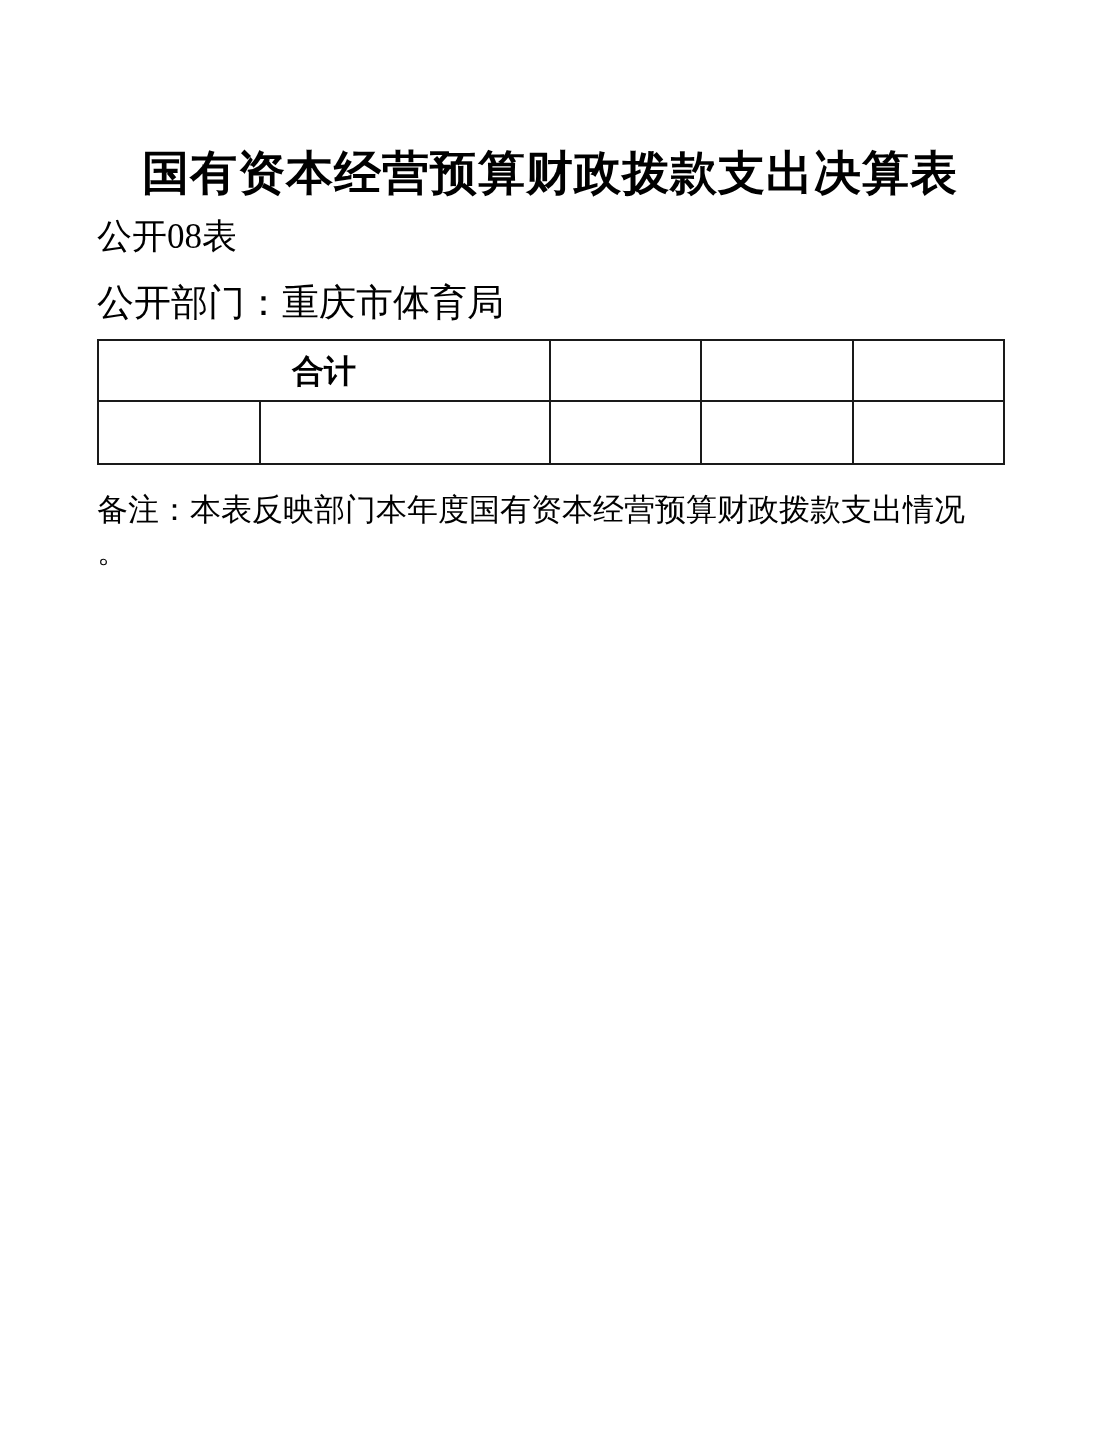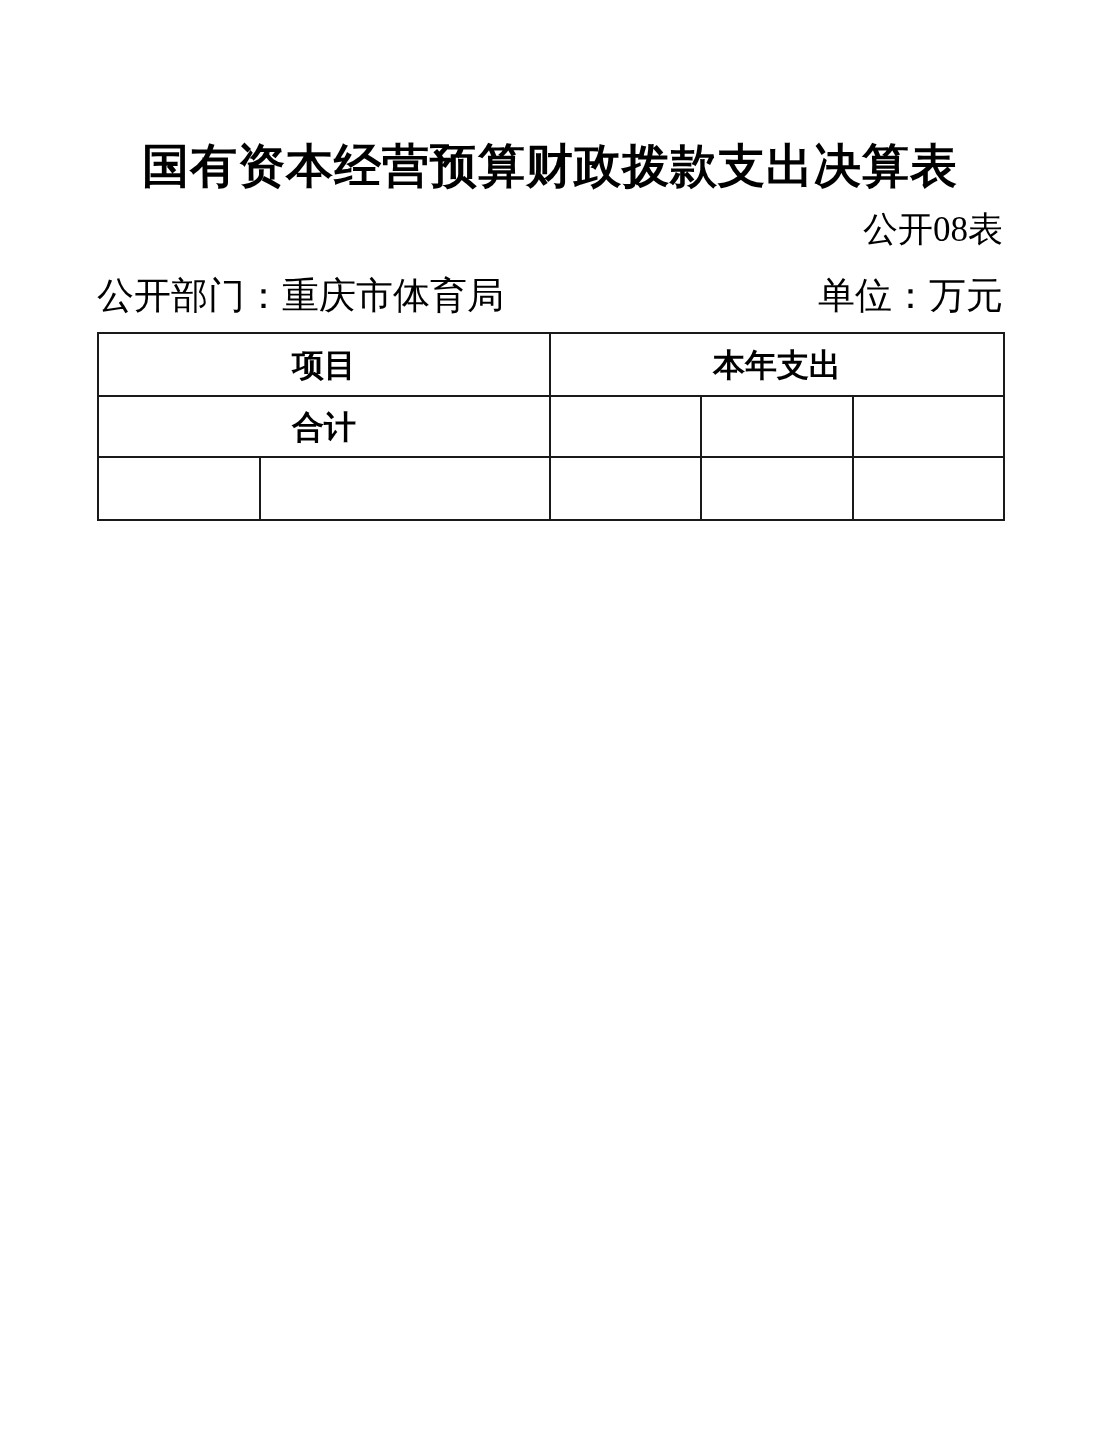--- a/index.html
+++ b/index.html
@@ -11,36 +11,35 @@
   body {
     width: 1105px;
     height: 1429px;
     position: relative;
     font-family: "Liberation Serif", serif;
     overflow: hidden;
   }
   .page {
     position: absolute;
     left: 97px;
-    top: 8px;
+    top: 15px;
     width: 906px;
   }
   .title {
     margin: 0;
     padding-top: 128px;
     text-align: center;
     font-family: "Liberation Sans", sans-serif;
     font-weight: bold;
     font-size: 47px;
     line-height: 60px;
     letter-spacing: 1px;
     white-space: nowrap;
   }
   .code-line {
-    text-align: right;
     font-size: 35px;
     line-height: 44px;
     margin-top: 12px;
   }
   .meta-line {
     display: flex;
     justify-content: space-between;
     align-items: baseline;
     font-size: 37px;
     line-height: 48px;
@@ -82,48 +81,42 @@
   <h1 class="title">国有资本经营预算财政拨款支出决算表</h1>
 
   <div class="code-line">
     <span>公开08表</span>
   </div>
 
   <div class="meta-line">
     <span>
       <span>公开部门：</span><span>重庆市体育局</span>
     </span>
-    <span>
-      <span>单位：</span><span>万元</span>
-    </span>
   </div>
 
   <table class="report">
     <colgroup>
       <col style="width:162px">
       <col style="width:290px">
       <col style="width:151px">
       <col style="width:152px">
       <col style="width:151px">
     </colgroup>
     <tbody>
-      <tr class="row-group-header">
-        <td colspan="2">项目</td>
-        <td colspan="3">本年支出</td>
-      </tr>
       <tr class="row-total">
         <td colspan="2">合计</td>
         <td></td>
         <td></td>
         <td></td>
       </tr>
       <tr class="row-empty">
         <td></td>
         <td></td>
         <td></td>
         <td></td>
         <td></td>
       </tr>
     </tbody>
   </table>
 
+  <p class="note">备注：本表反映部门本年度国有资本经营预算财政拨款支出情况 。</p>
 
 </div>
 
 </body></html>

